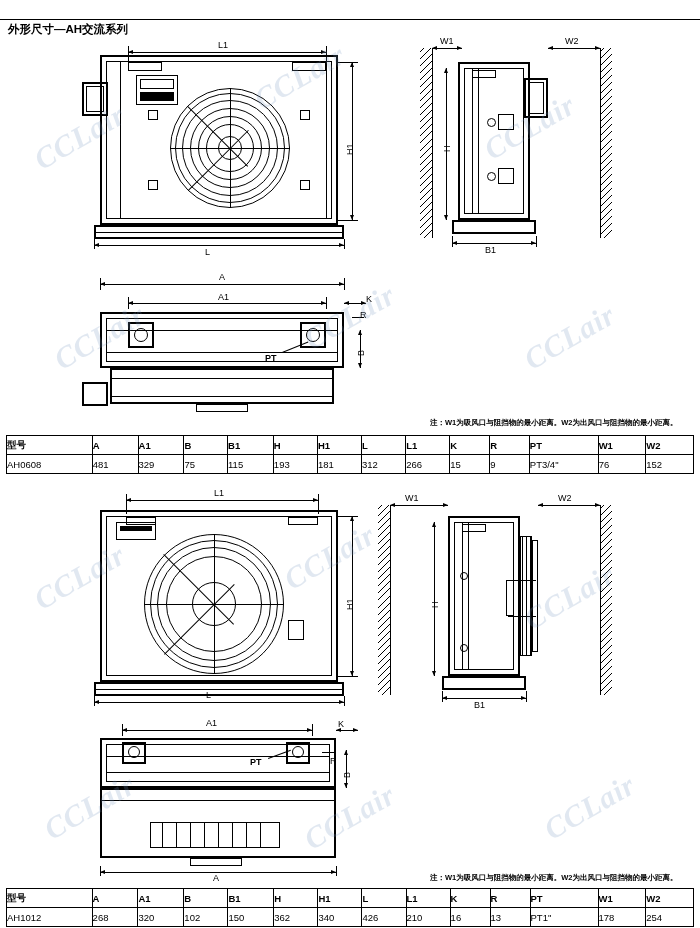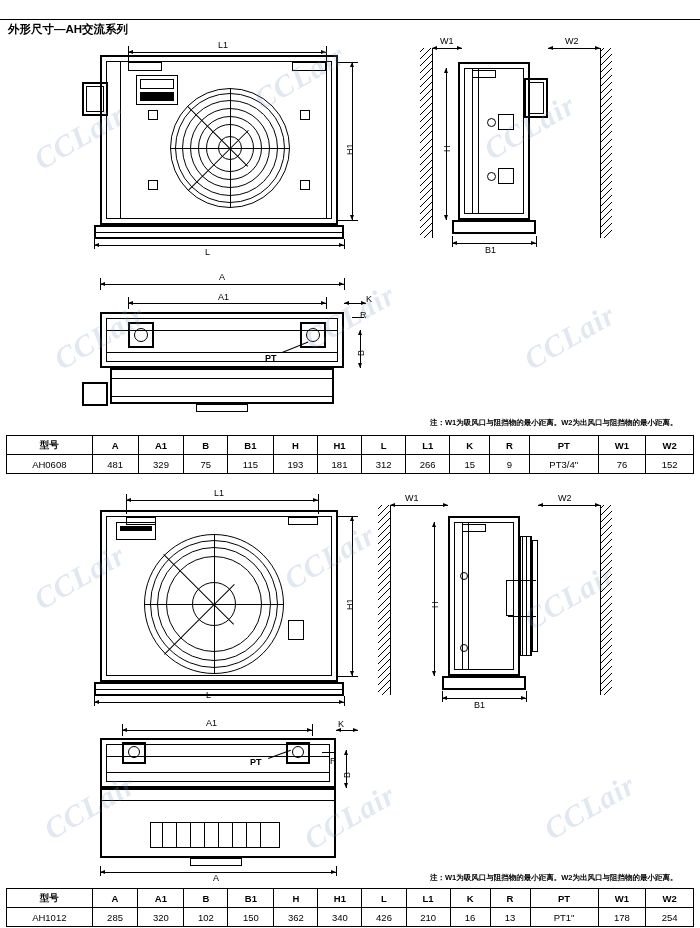--- a/index.html
+++ b/index.html
@@ -118,21 +118,20 @@
 
   
   table.spec {
     position: absolute;
     border-collapse: collapse;
     font-size: 9.5px;
     background: #fff;
   }
   table.spec td, table.spec th {
     border: 1px solid #000;
-    text-align: center;
     padding: 0;
     height: 18px;
     font-weight: normal;
     font-family: "Liberation Sans", sans-serif;
   }
   table.spec tr.hdr td { font-weight: bold; }
 </style>
 </head>
 <body>
 
@@ -498,21 +497,21 @@
     <td style="width:46px;">L</td>
     <td style="width:46px;">L1</td>
     <td style="width:42px;">K</td>
     <td style="width:42px;">R</td>
     <td style="width:72px;">PT</td>
     <td style="width:50px;">W1</td>
     <td style="width:50px;">W2</td>
   </tr>
   <tr>
     <td>AH1012</td>
-    <td>285</td>
+    <td>268</td>
     <td>320</td>
     <td>102</td>
     <td>150</td>
     <td>362</td>
     <td>340</td>
     <td>426</td>
     <td>210</td>
     <td>16</td>
     <td>13</td>
     <td>PT1"</td>

